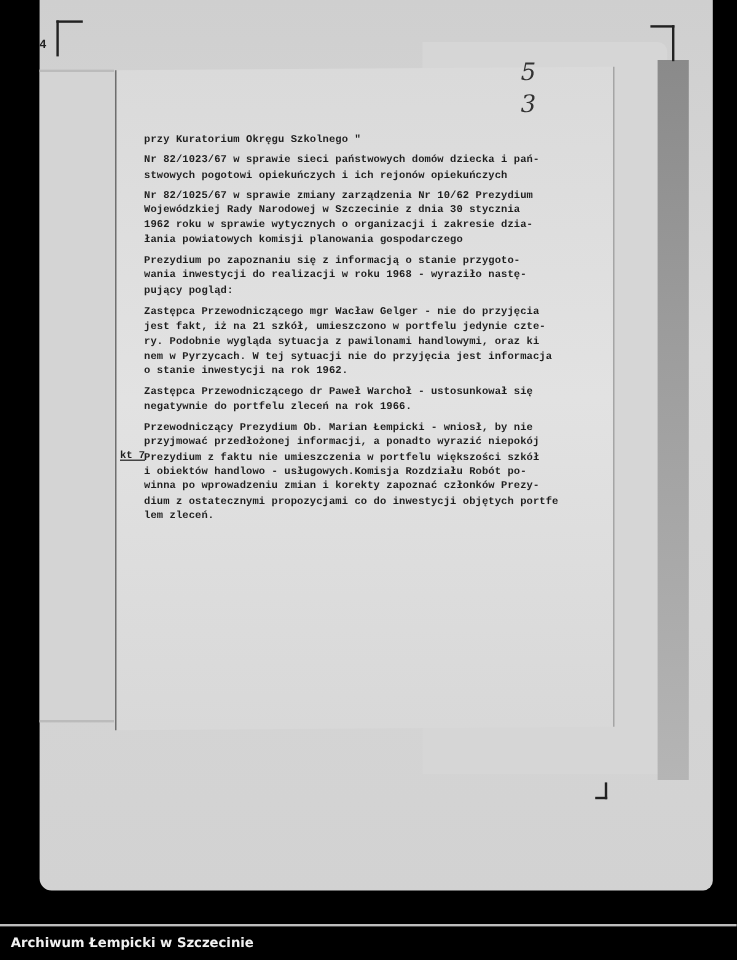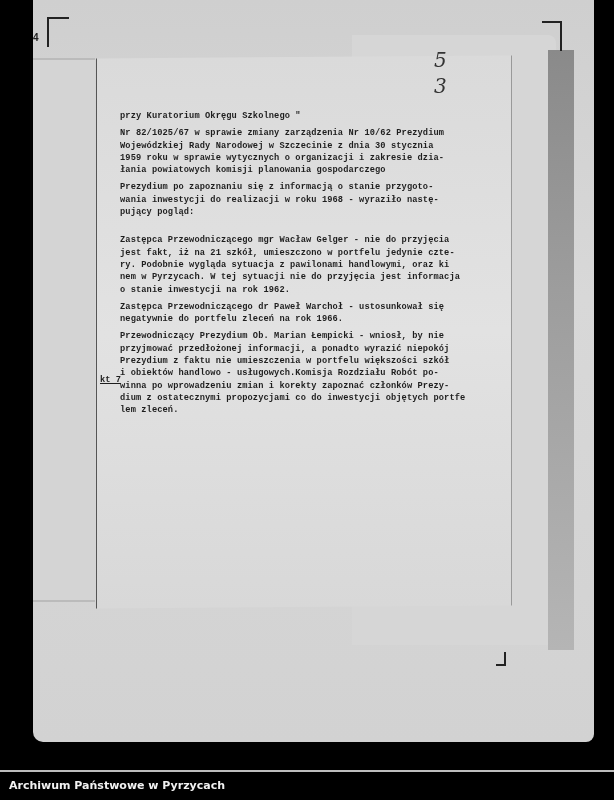--- a/index.html
+++ b/index.html
@@ -47,21 +47,21 @@
   .folio {
     position: absolute; left: 434px; top: 47px; font-family: "DejaVu Serif", serif;
     font-size: 20px; color: #333; line-height: 26px; font-style: italic;
   }
   .text {
     position: absolute; left: 120px; top: 110px; width: 400px;
     font-size: 8.7px; line-height: 12.3px; color: #1e1e1e; font-weight: bold;
     letter-spacing: 0.1px;
   }
   .text p { margin: 0 0 5px 0; white-space: pre-line; }
-  .text p.tight { margin-bottom: 16px; }
+  .text p.tight { margin-bottom: 6px; }
   .pkt {
     position: absolute; left: 100px; top: 375px; font-size: 8.7px; font-weight: bold;
     color: #1e1e1e; text-decoration: underline;
   }
   .footer {
     position: absolute; left: 0; top: 770px; width: 614px; height: 30px; background: #000;
     border-top: 2px solid #bdbdbd;
   }
   .footer-label {
     position: absolute; left: 9px; top: 7px; color: #f2f2f2; font-size: 11px; font-weight: bold;
@@ -86,23 +86,25 @@
 
 <div class="folio">
   <div>5</div>
   <div>3</div>
 </div>
 
 <div class="pkt">kt 7</div>
 
 <div class="text">
   <p>przy Kuratorium Okręgu Szkolnego "</p>
+  <p>Nr 82/1023/67 w sprawie sieci państwowych domów dziecka i pań-
+stwowych pogotowi opiekuńczych i ich rejonów opiekuńczych</p>
   <p>Nr 82/1025/67 w sprawie zmiany zarządzenia Nr 10/62 Prezydium
 Wojewódzkiej Rady Narodowej w Szczecinie z dnia 30 stycznia
-1959 roku w sprawie wytycznych o organizacji i zakresie dzia-
+1962 roku w sprawie wytycznych o organizacji i zakresie dzia-
 łania powiatowych komisji planowania gospodarczego</p>
   <p class="tight">Prezydium po zapoznaniu się z informacją o stanie przygoto-
 wania inwestycji do realizacji w roku 1968 - wyraziło nastę-
 pujący pogląd:</p>
   <p>Zastępca Przewodniczącego mgr Wacław Gelger - nie do przyjęcia
 jest fakt, iż na 21 szkół, umieszczono w portfelu jedynie czte-
 ry. Podobnie wygląda sytuacja z pawilonami handlowymi, oraz ki
 nem w Pyrzycach. W tej sytuacji nie do przyjęcia jest informacja
 o stanie inwestycji na rok 1962.</p>
   <p>Zastępca Przewodniczącego dr Paweł Warchoł - ustosunkował się
@@ -110,14 +112,14 @@
   <p>Przewodniczący Prezydium Ob. Marian Łempicki - wniosł, by nie
 przyjmować przedłożonej informacji, a ponadto wyrazić niepokój
 Prezydium z faktu nie umieszczenia w portfelu większości szkół
 i obiektów handlowo - usługowych.Komisja Rozdziału Robót po-
 winna po wprowadzeniu zmian i korekty zapoznać członków Prezy-
 dium z ostatecznymi propozycjami co do inwestycji objętych portfe
 lem zleceń.</p>
 </div>
 
 <div class="footer">
-  <span class="footer-label">Archiwum Państwowe w Pyrzycach</span>
+  <span class="footer-label">Archiwum Łempicki w Szczecinie</span>
 </div>
 
 </body></html>

